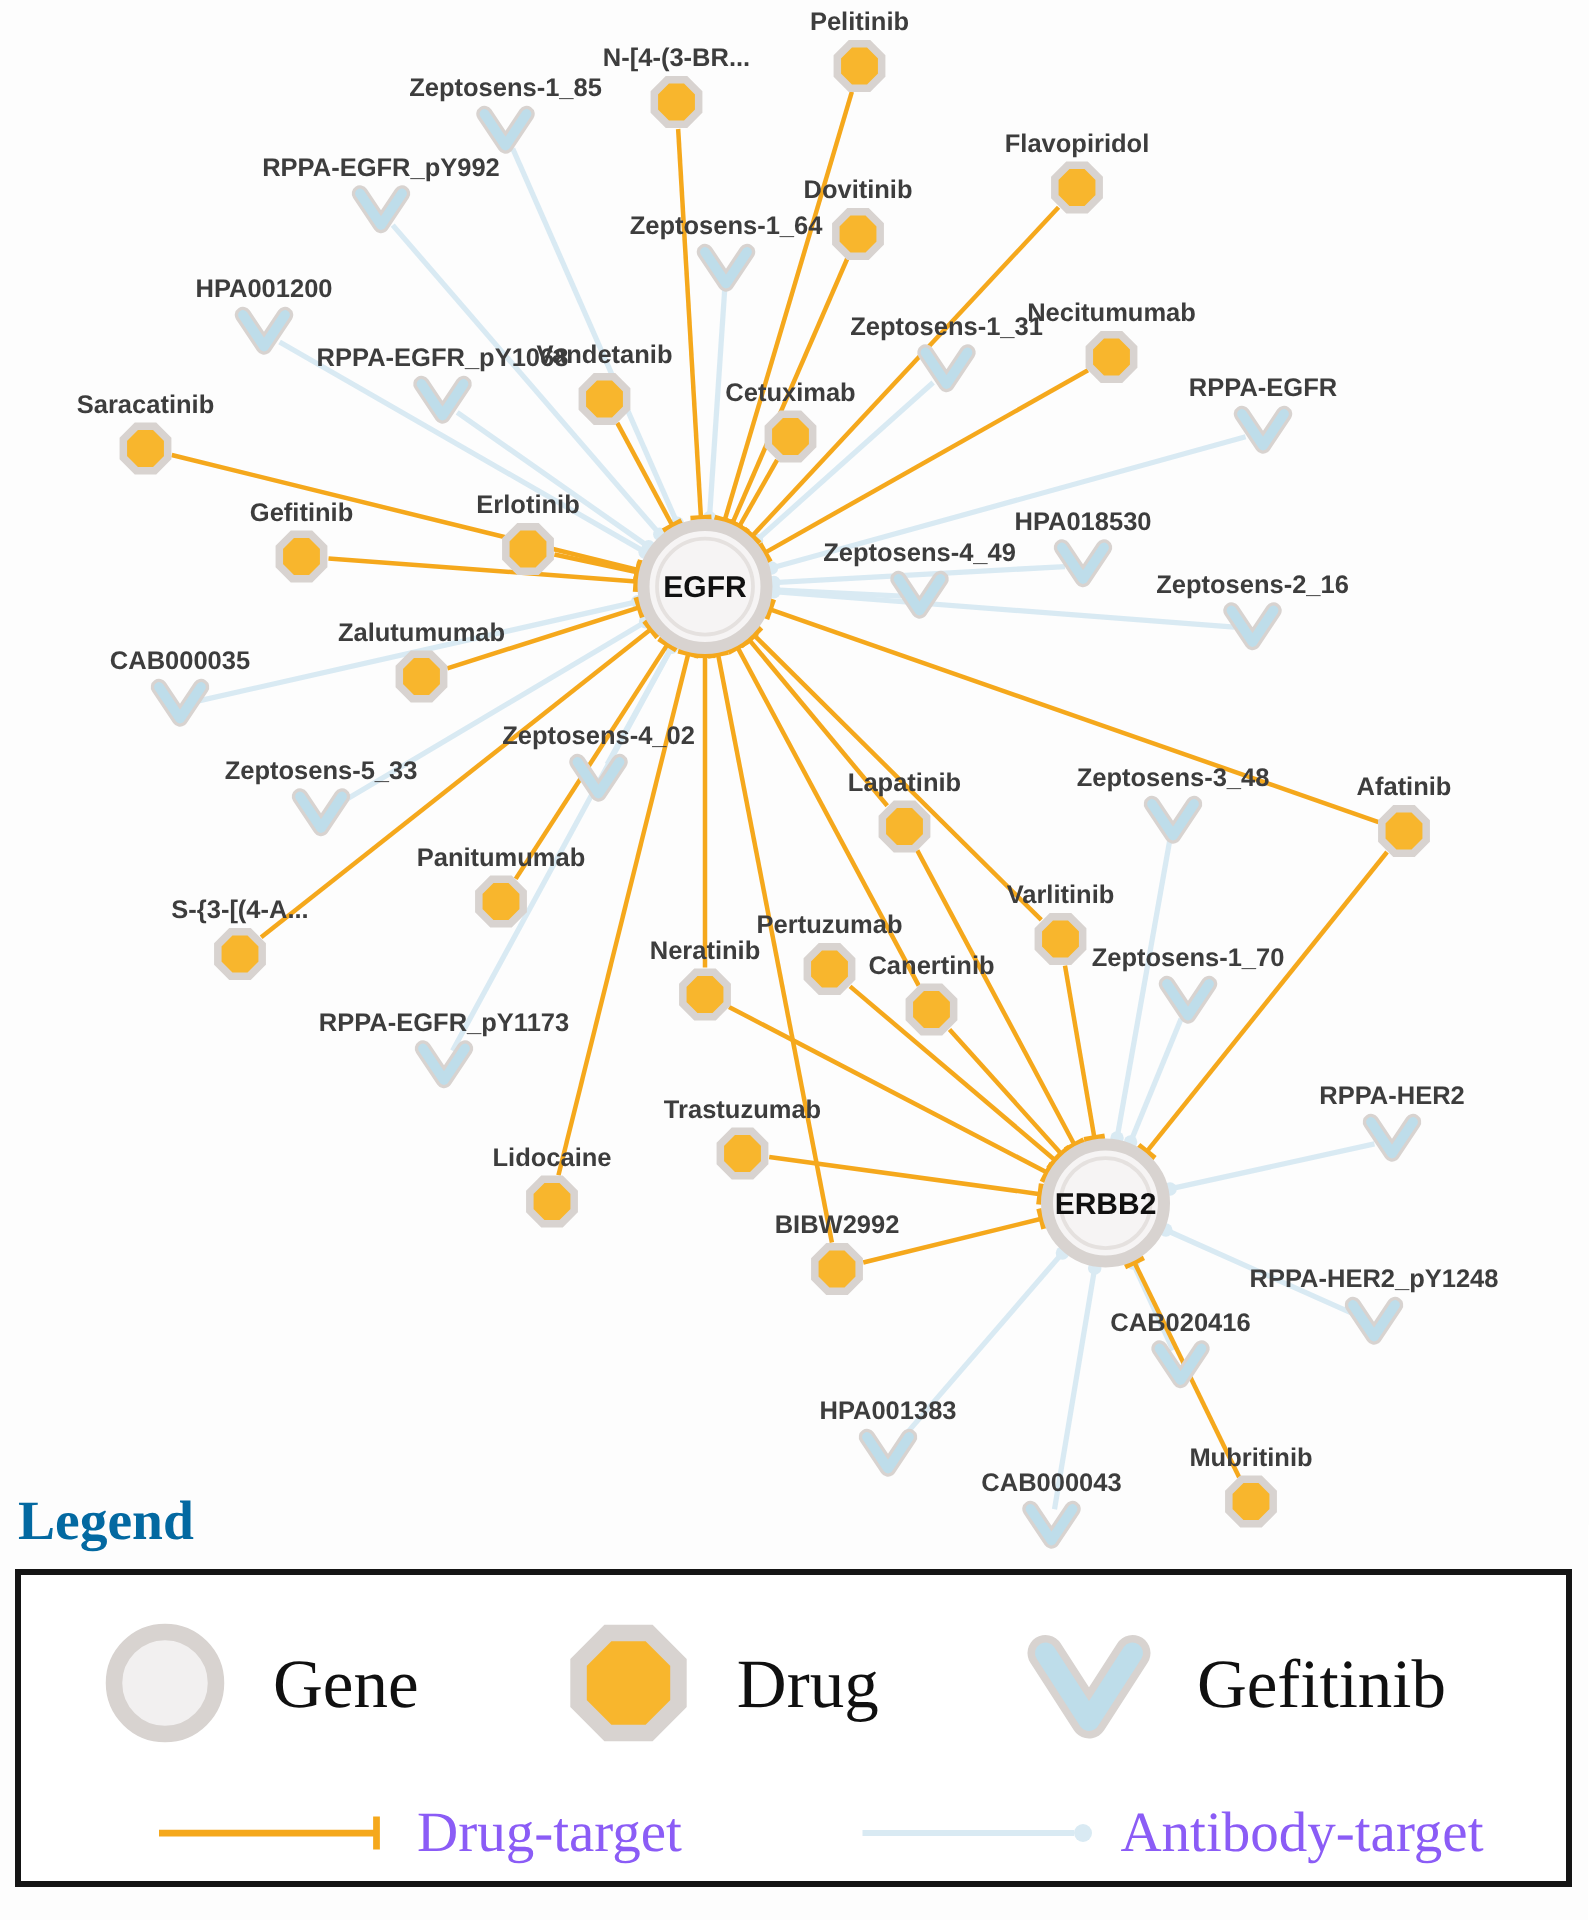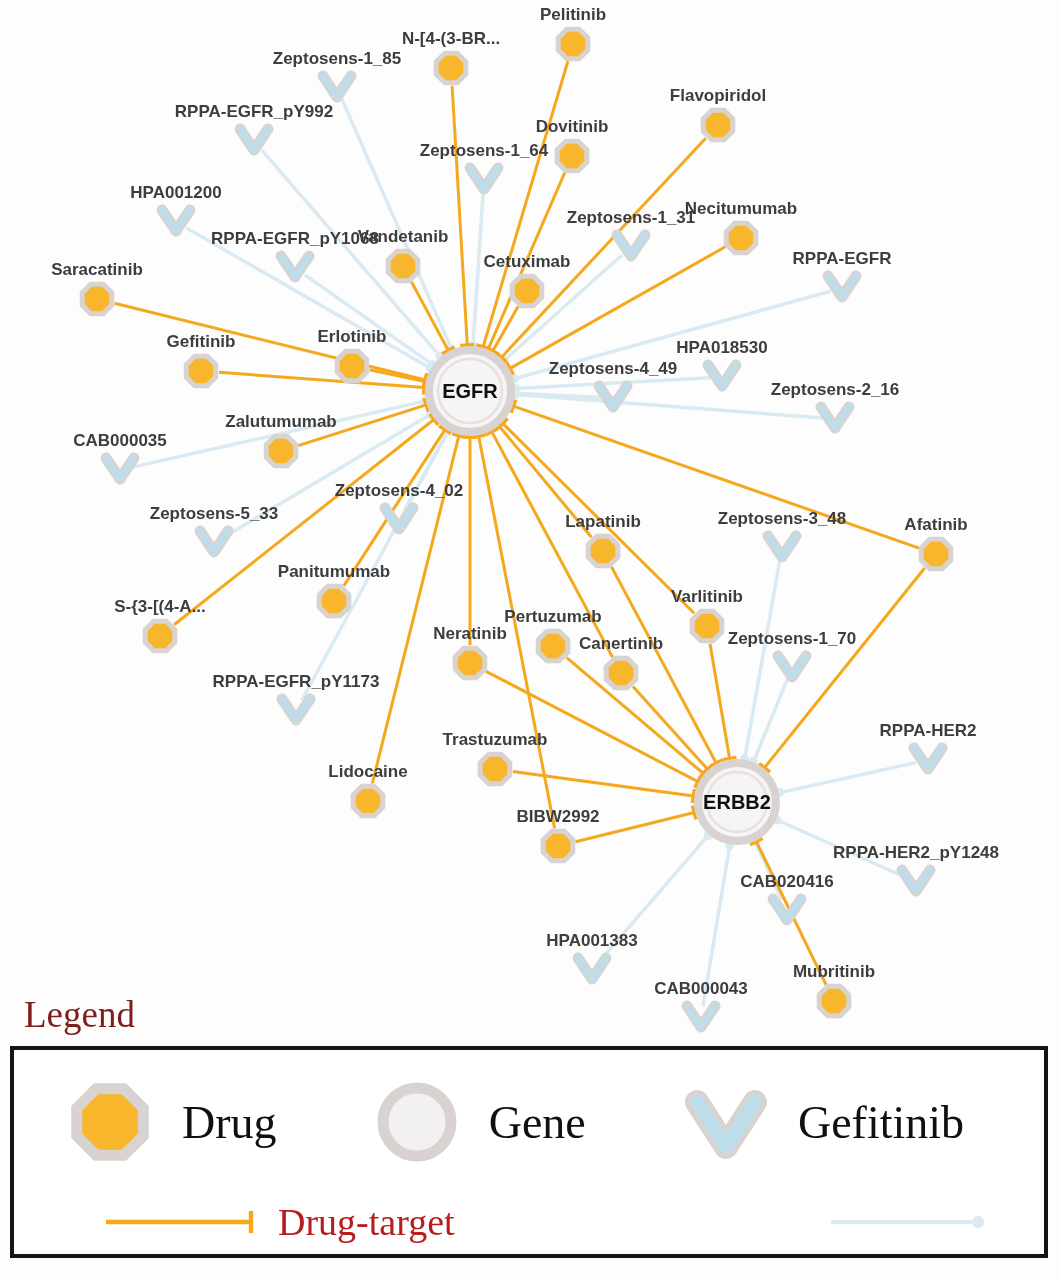--- a/index.html
+++ b/index.html
@@ -3,30 +3,30 @@
 <meta charset="utf-8">
 <style>
   html,body{margin:0;padding:0;background:#ffffff;}
   #page-root{position:relative;width:1059px;height:1280px;background:#fdfdfd;overflow:hidden;
              font-family:"Liberation Sans",sans-serif;}
   #network-canvas{position:absolute;left:0;top:0;}
   .node-label{font-family:"Liberation Sans",sans-serif;font-weight:bold;font-size:17px;fill:#3d3d3d;}
   .gene-label{font-family:"Liberation Sans",sans-serif;font-weight:bold;font-size:20px;fill:#101010;}
 
   .legend-heading{position:absolute;left:12px;top:993px;font-family:"Liberation Serif",serif;
-                  font-weight:normal;font-size:37px;color:#7f1d1d;margin-left:12px;}
+                  font-weight:bold;font-size:37px;color:#0369a1;}
   .legend-box{position:absolute;left:10px;top:1046px;width:1038px;height:212px;
               border:4px solid #151515;background:#ffffff;box-sizing:border-box;}
   .legend-row{display:flex;align-items:center;justify-content:space-between;}
   .legend-row-nodes{padding:12px 80px 0 50px;height:120px;}
   .legend-row-edges{padding:8px 55px 0 90px;height:64px;}
   .legend-item{display:flex;align-items:center;gap:26px;}
   .legend-item-edge{display:flex;align-items:center;gap:14px;}
   .legend-node-label{font-family:"Liberation Serif",serif;font-size:46px;color:#101010;}
-  .legend-edge-label{font-family:"Liberation Serif",serif;font-size:38px;color:#b91c1c;}
+  .legend-edge-label{font-family:"Liberation Serif",serif;font-size:38px;color:#8b5cf6;}
 </style>
 </head>
 <body>
 
 <div id="page-root">
 
   <svg id="network-canvas" width="1059" height="1280" viewBox="0 0 1059 1280">
       <g>
         <g>
           <line x1="341.8" y1="99.0" x2="451.5" y2="348.9" stroke="#D9EAF3" stroke-width="3.5"></line>
@@ -440,30 +440,30 @@
       </g>
     </svg>
 
   <div class="legend-heading">Legend</div>
 
   <div class="legend-box">
     <div class="legend-row legend-row-nodes">
 
       <div class="legend-item">
         <svg width="92" height="92" viewBox="0 0 92 92">
+          <circle cx="46" cy="46" r="34" fill="#F2F0F0" stroke="#D8D3D0" stroke-width="11"></circle>
+        </svg>
+        <span class="legend-node-label">Gene</span>
+      </div>
+
+      <div class="legend-item">
+        <svg width="92" height="92" viewBox="0 0 92 92">
           <polygon points="79.3,59.8 59.8,79.3 32.2,79.3 12.7,59.8 12.7,32.2 32.2,12.7 59.8,12.7 79.3,32.2" fill="#F8B62D" stroke="#D8D3D0" stroke-width="11"></polygon>
         </svg>
         <span class="legend-node-label">Drug</span>
-      </div>
-
-      <div class="legend-item">
-        <svg width="92" height="92" viewBox="0 0 92 92">
-          <circle cx="46" cy="46" r="34" fill="#F2F0F0" stroke="#D8D3D0" stroke-width="11"></circle>
-        </svg>
-        <span class="legend-node-label">Gene</span>
       </div>
 
       <div class="legend-item">
         <svg width="92" height="92" viewBox="0 0 92 92">
           <path d="M 17 26 L 46 71 L 75 26" fill="none" stroke="#D8D3D0" stroke-width="24" stroke-linecap="round" stroke-linejoin="round"></path>
           <path d="M 17 26 L 46 71 L 75 26" fill="none" stroke="#BEDDEA" stroke-width="14" stroke-linecap="round" stroke-linejoin="round"></path>
         </svg>
         <span class="legend-node-label">Gefitinib</span>
       </div>
 
@@ -476,17 +476,18 @@
           <line x1="147" y1="3" x2="147" y2="25" stroke="#F5A81C" stroke-width="4.5"></line>
         </svg>
         <span class="legend-edge-label">Drug-target</span>
       </div>
 
       <div class="legend-item-edge">
         <svg width="160" height="28" viewBox="0 0 160 28">
           <line x1="2" y1="14" x2="143" y2="14" stroke="#D9EAF3" stroke-width="4"></line>
           <circle cx="149" cy="14" r="6" fill="#D9EAF3"></circle>
         </svg>
+        <span class="legend-edge-label">Antibody-target</span>
       </div>
 
     </div>
   </div>
 </div>
 
 </body></html>

